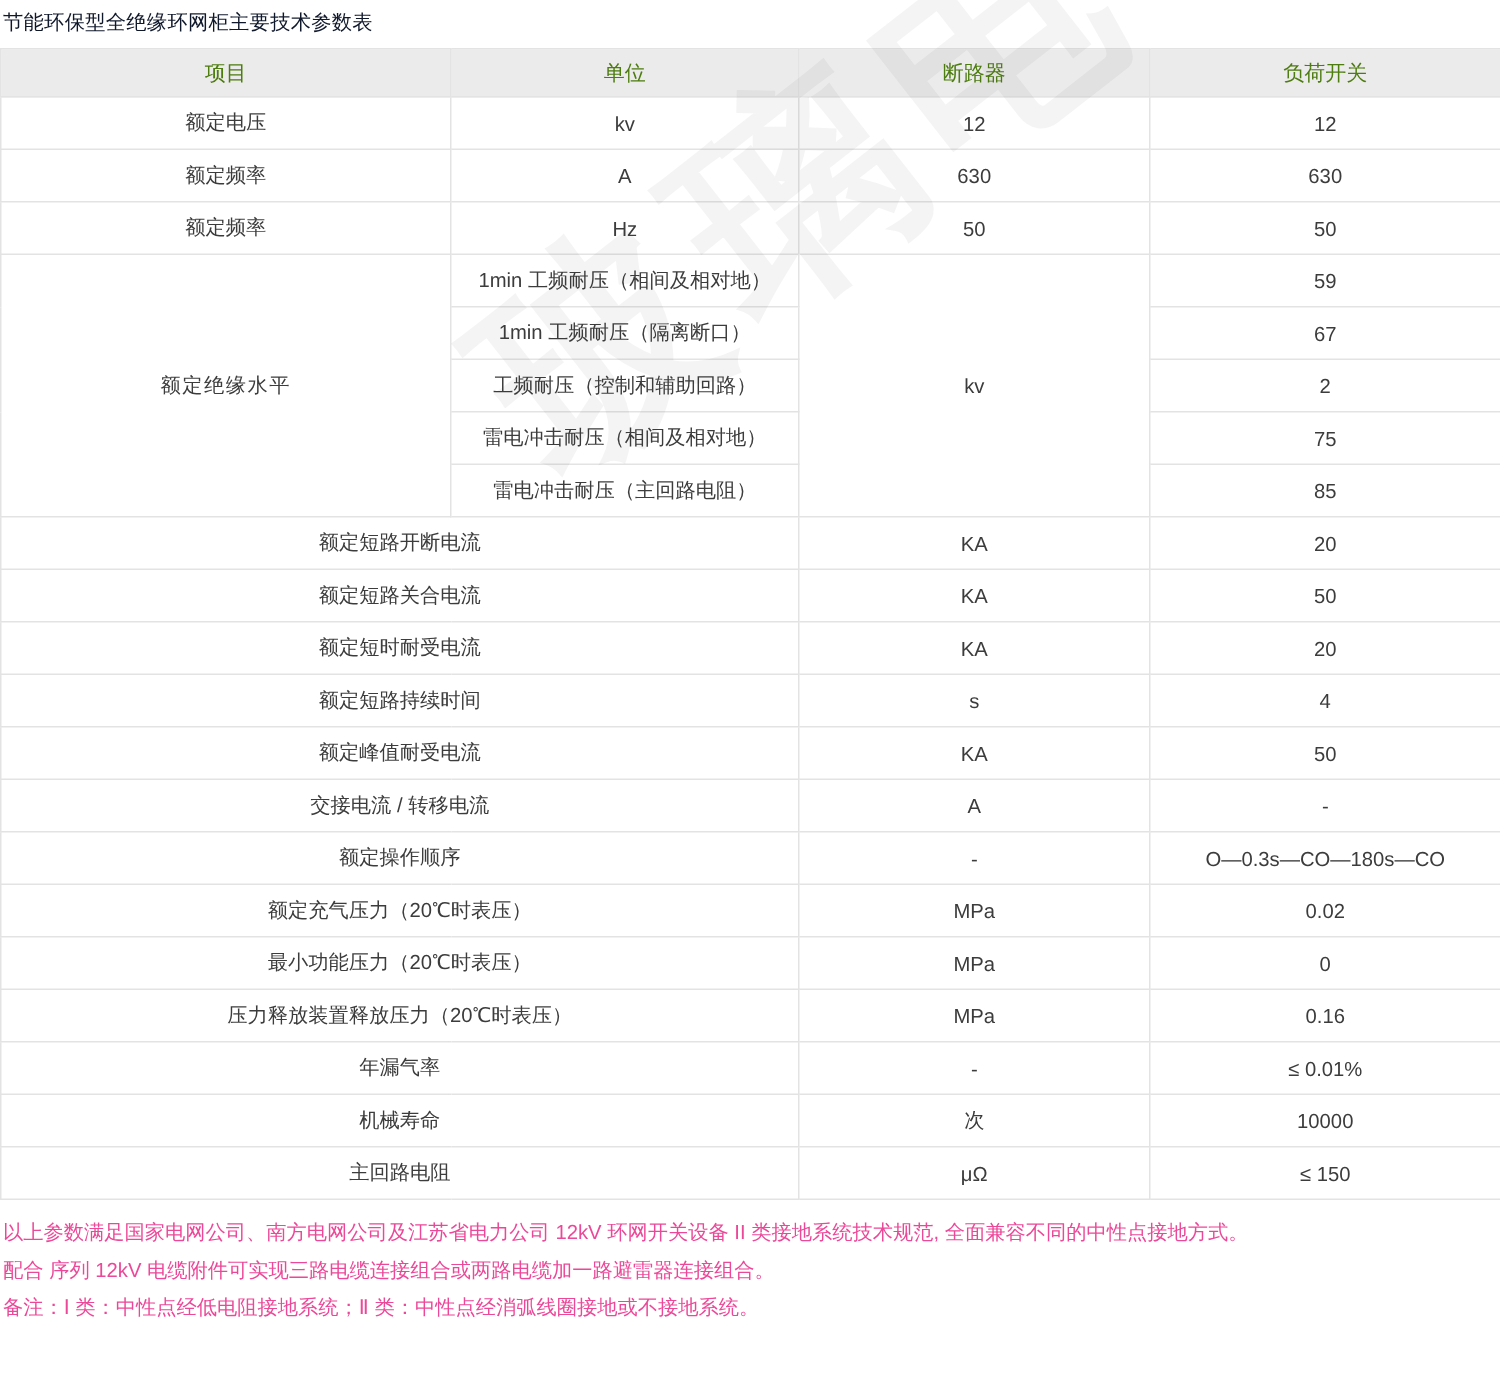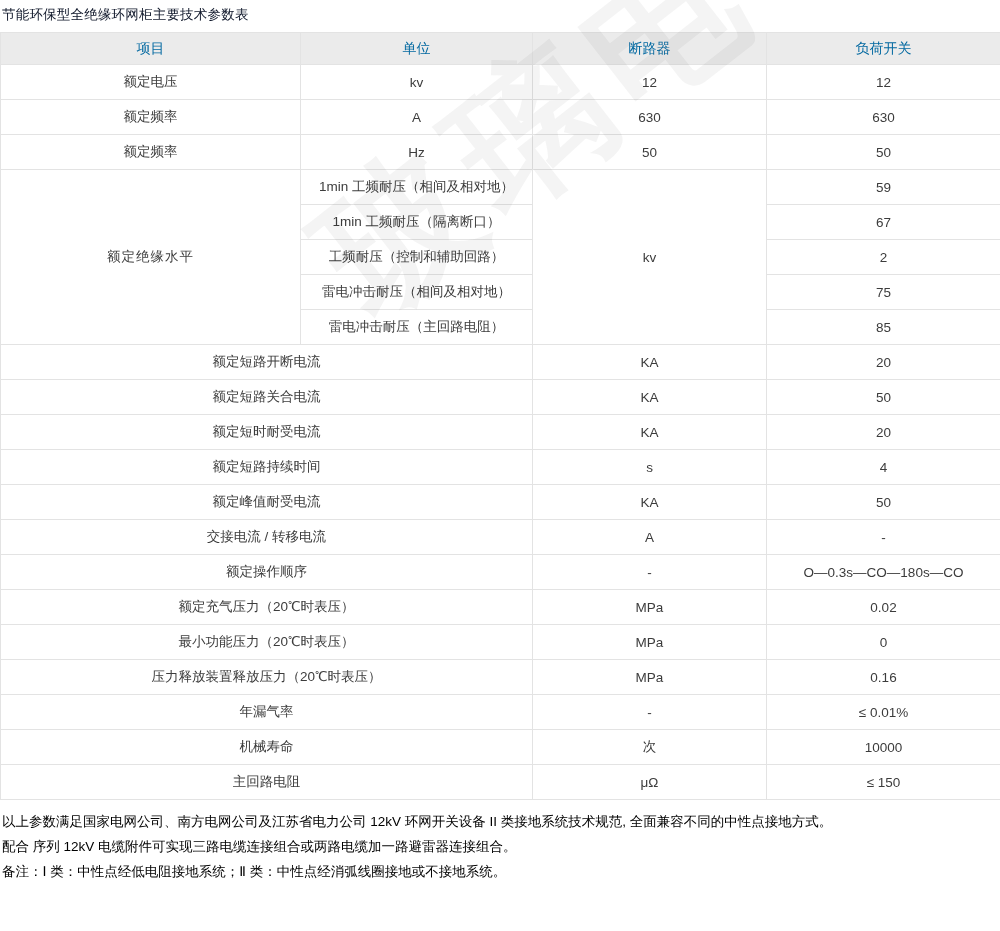--- a/index.html
+++ b/index.html
@@ -64,42 +64,42 @@
     text-align: center;
     color: #3c3c3c;
     height: 35px;
     padding: 2px 4px;
     background: transparent;
   }
   table.spec thead th {
     background: #ebebeb;
     height: 32px;
     font-size: 14px;
-    color: #0369a1;
+    color: #4d7c0f;
   }
   .col-item { width: 300px; }
   .col-unit { width: 232px; }
   .col-cb   { width: 234px; }
   .col-ls   { width: 234px; }
   .vert-label {
     width: 52px;
     font-size: 13.5px;
     line-height: 1.35;
     letter-spacing: 1px;
     text-align: center;
     vertical-align: middle;
   }
   .sub-item {
     text-align: center;
   }
   .notes {
     padding: 10px 2px 0 2px;
     font-size: 13.5px;
     line-height: 1.85;
-    color: #000000;
+    color: #ec4899;
     position: relative;
     z-index: 2;
   }
   .notes div { white-space: nowrap; }
 </style>
 </head>
 <body>
 
 <div class="page">
 

